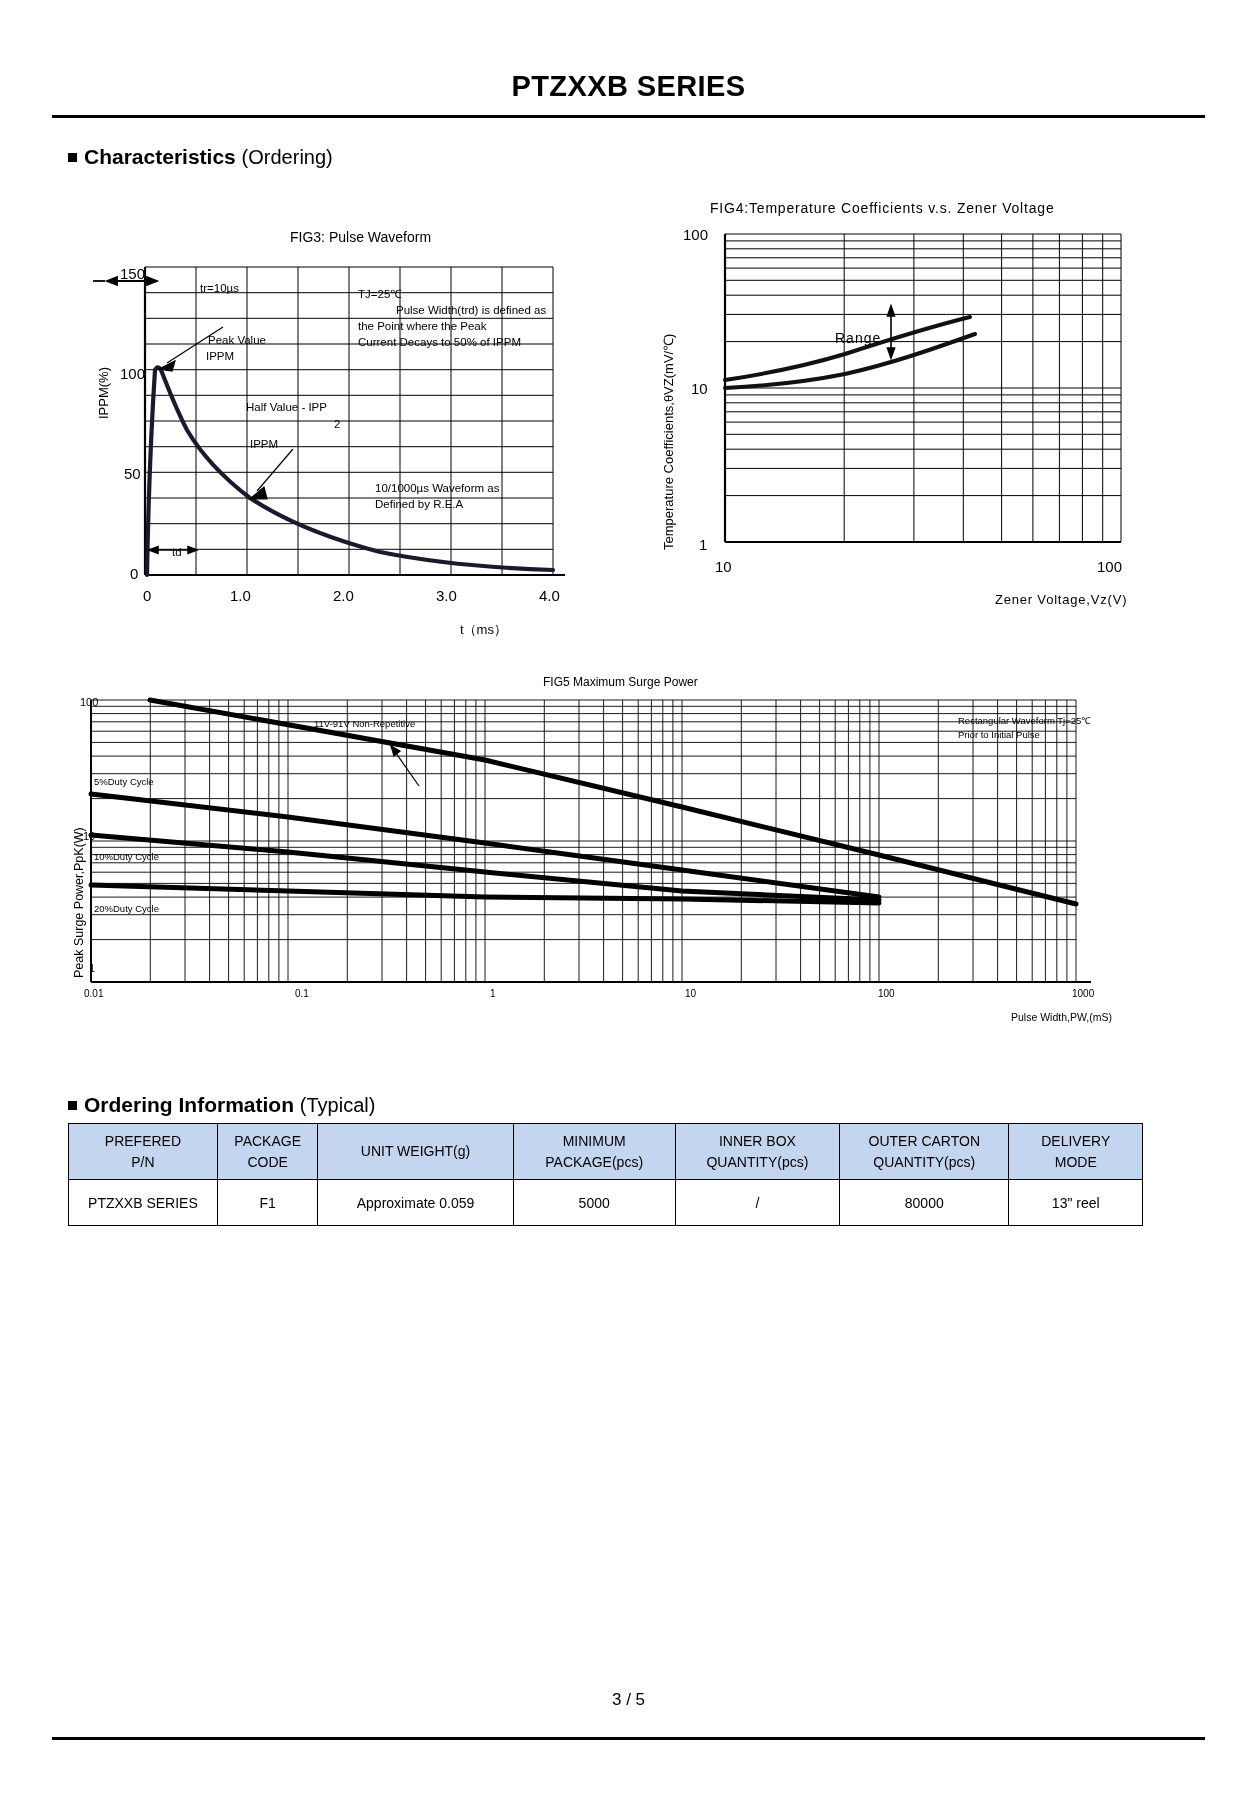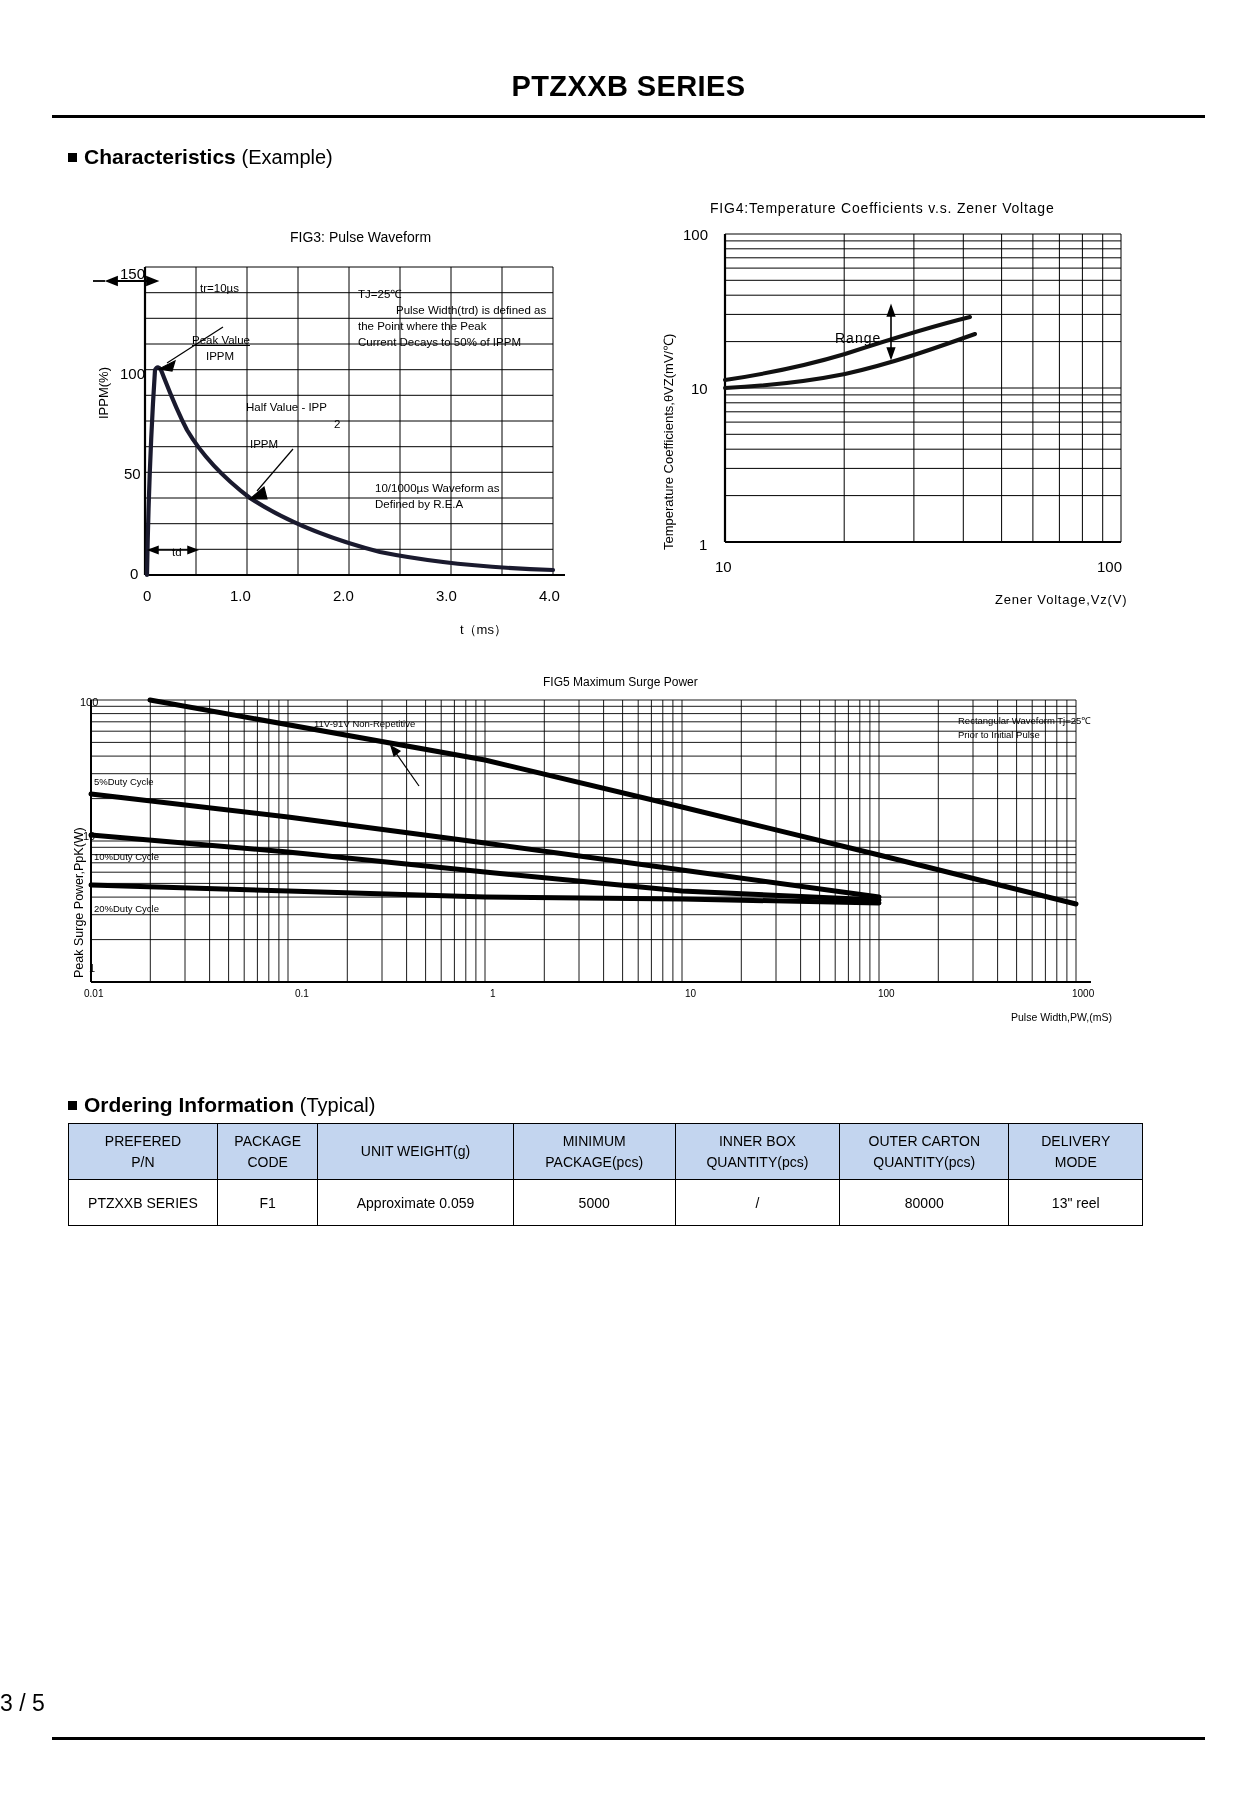--- a/index.html
+++ b/index.html
@@ -23,21 +23,21 @@
   .rule-top {
     position:absolute; left:52px; top:115px; width:1153px; height:3px;
     background:#000;
   }
   .rule-bottom {
     position:absolute; left:52px; top:1737px; width:1153px; height:3px;
     background:#000;
   }
   .page-num {
     position:absolute; left:0; top:1690px; width:1257px;
-    text-align:left; font-size:23px;
+    text-align:center; font-size:17px;
   }
 
   
   .sect {
     position:absolute;
     font-size:21px; font-weight:bold;
     white-space:nowrap;
   }
   .sect .sq {
     display:inline-block; width:9px; height:9px; background:#000;
@@ -87,21 +87,21 @@
 </head>
 <body>
 
 <div class="page">
 
   <div class="doc-title">PTZXXB SERIES</div>
   <div class="rule-top"></div>
 
   <div class="sect" id="sect-char">
     <span class="sq"></span><span>Characteristics</span>
-    <span class="lite">(Example)</span>
+    <span class="lite">(Ordering)</span>
   </div>
 
   <div class="chart" id="fig3" style="left:90px; top:200px; width:500px; height:390px;margin-top:29px;">
     <div class="ctitle" style="left:200px; top:0px;">FIG3: Pulse Waveform</div>
     <div class="vlabel" style="left:6px; top:190px;">IPPM(%)</div>
 
     <div class="tick" style="left:30px; top:36px;">150</div>
     <div class="tick" style="left:30px; top:136px;">100</div>
     <div class="tick" style="left:34px; top:236px;">50</div>
     <div class="tick" style="left:40px; top:336px;">0</div>
@@ -169,21 +169,21 @@
         <polygon points="14,102 30,94 27,104"></polygon>
       </g>
 
       <g stroke="#000" stroke-width="1.2" fill="#000">
         <line x1="148" y1="182" x2="112" y2="224"></line>
         <polygon points="105,232 119,220 122,232"></polygon>
       </g>
     </svg>
 
     <div class="note" style="left:110px; top:52px;">tr=10µs</div>
-    <div class="note" style="left:102px; top:104px;text-decoration:underline;">Peak Value</div>
+    <div class="note" style="left:118px; top:104px;">Peak Value</div>
     <div class="note" style="left:116px; top:120px;">IPPM</div>
     <div class="note" style="left:156px; top:171px;">Half Value - IPP</div>
     <div class="note" style="left:244px; top:188px;">2</div>
     <div class="note" style="left:160px; top:208px;">IPPM</div>
 
     <div class="note" style="left:268px; top:58px;">TJ=25℃</div>
     <div class="note" style="left:268px; top:74px;padding-left:38px;">Pulse Width(trd) is defined as</div>
     <div class="note" style="left:268px; top:90px;">the Point where the Peak</div>
     <div class="note" style="left:268px; top:106px;">Current Decays to 50% of IPPM</div>
 

